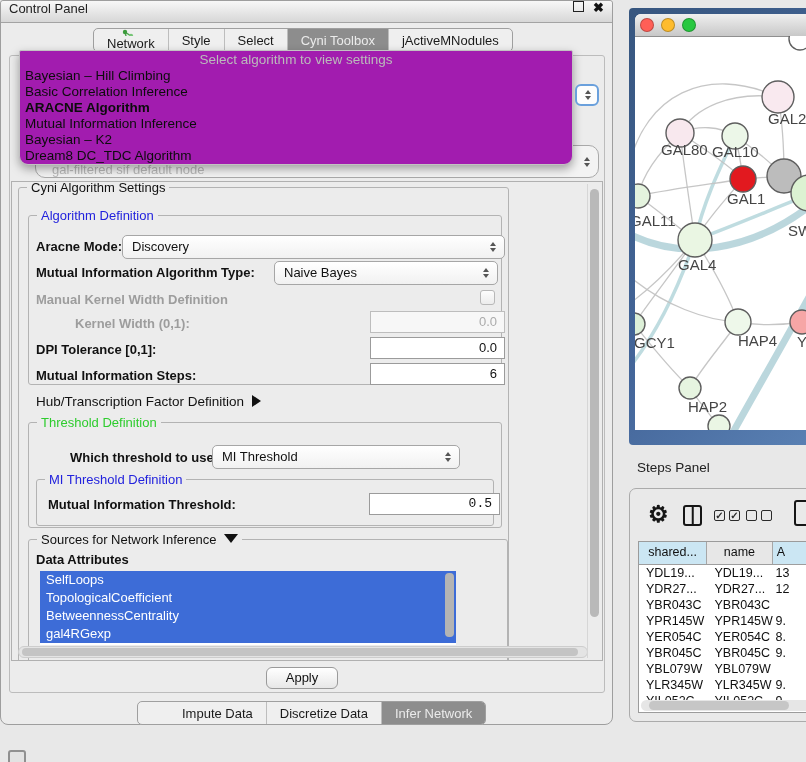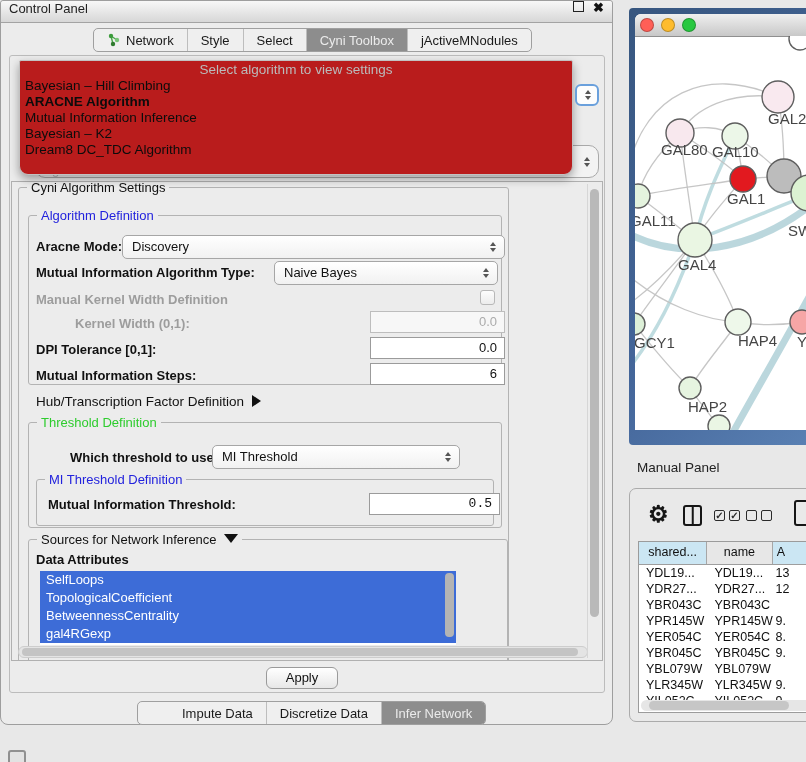--- a/index.html
+++ b/index.html
@@ -15,40 +15,40 @@
     background:linear-gradient(#f8f8f8,#d7d7d7);border-bottom:1px solid #a3a3a3;
     border-radius:3px 3px 0 0;display:flex;padding:0 8px;box-sizing:border-box;}
   #cp-title{font-size:13px;color:#222;flex:1;}
   .float-glyph{width:9px;height:9px;border:1.5px solid #222;display:inline-block;margin-right:9px;}
   .close-glyph{font-size:13px;font-weight:bold;color:#111;line-height:1;}
 
   
   .tabstrip{display:flex;border:1px solid #9f9f9f;border-radius:5px;overflow:hidden;
     background:#efefef;height:24px;box-sizing:border-box;}
   .tabstrip .tab{display:flex;align-items:center;justify-content:center;
-    font-size:13px;padding:0 13px;border-right:1px solid #bdbdbd;color:#1a1a1a;white-space:nowrap;}
+    font-size:13px;padding:0 13px;border-right:1px solid #bdbdbd;color:#1a1a1a;white-space:nowrap;flex-direction:column;}
   .tabstrip .tab:last-child{border-right:none;}
   .tabstrip .tab.active{background:#8d8d8d;color:#ebebeb;}
   #top-tabs{left:92px;top:27px;}
   #bottom-tabs{left:136px;top:700px;padding-left:31px;}
 
   
   #cp-wrap{left:8px;top:54px;width:596px;height:638px;border:1px solid #bcbcbc;
     border-radius:3px;background:#ececec;box-sizing:border-box;}
 
   
   #ghost-combo{left:34px;top:144px;width:564px;height:33px;border:1px solid #a9a9a9;
     border-radius:10px;background:#f3f3f3;box-sizing:border-box;z-index:5;
     color:#b9b9b9;font-size:13px;padding:16px 0 0 16px;overflow:hidden;}
   #combo-fragment{left:574px;top:83px;width:24px;height:22px;border:2px solid #6aa0dc;
     border-radius:6px;background:#fdfdfd;box-sizing:border-box;z-index:30;}
   #combo-fragment .stepper{right:5px;}
 
   
-  #algo-popup{left:18px;top:59px;width:554px;height:115px;background:#b91c1c;
+  #algo-popup{left:18px;top:49px;width:554px;height:115px;background:#a21caf;
     border:1px solid #c2c2c2;border-radius:2px 2px 9px 9px;
     box-shadow:0 4px 10px rgba(0,0,0,.35);z-index:20;box-sizing:border-box;}
   #algo-popup .ph{font-size:13.5px;color:#bbbbbb;text-align:center;height:17px;line-height:17px;}
   #algo-popup .item{font-size:13.5px;color:#0c0c0c;height:16px;line-height:16px;padding-left:5px;white-space:nowrap;}
   #algo-popup .item.bold{font-weight:bold;}
 
   
   #settings{left:10px;top:180px;width:592px;height:480px;border:1px solid #b0b0b0;
     background:#ececec;box-sizing:border-box;overflow:hidden;z-index:2;}
   .gbox{position:absolute;border:1px solid #b3b3b3;border-radius:3px;box-sizing:border-box;}
@@ -174,20 +174,21 @@
     </div>
 
     <div class="abs" id="combo-fragment">
       <span class="stepper"></span>
     </div>
 
     <div class="abs" id="algo-popup">
       <div class="ph">Select algorithm to view settings</div>
       <div id="algo-items">
           <div class="item">Bayesian – Hill Climbing</div>
+          <div class="item">Basic Correlation Inference</div>
           <div class="item bold">ARACNE Algorithm</div>
           <div class="item">Mutual Information Inference</div>
           <div class="item">Bayesian – K2</div>
           <div class="item">Dream8 DC_TDC Algorithm</div>
         </div>
     </div>
 
     <div class="abs" id="settings">
 
       <div class="gbox" style="left:6px;top:5px;width:491px;height:600px;">
@@ -337,21 +338,21 @@
             <text x="103" y="310" class="nlabel">HAP4</text>
             <circle cx="167" cy="286" r="12" fill="#f6a6a6" stroke="#5e5e5e" stroke-width="1.4"></circle>
             <text x="162" y="311" class="nlabel">Y</text>
             <circle cx="55" cy="352" r="11" fill="#e6f4e0" stroke="#5e5e5e" stroke-width="1.4"></circle>
             <text x="53" y="376" class="nlabel">HAP2</text>
             <circle cx="84" cy="390" r="11" fill="#eaf6e4" stroke="#5e5e5e" stroke-width="1.4"></circle>
           </svg></div>
     </div>
   </div>
 
-  <span class="abs" id="table-panel-title">Manual Panel</span>
+  <span class="abs" id="table-panel-title">Steps Panel</span>
 
   <div class="abs" id="table-panel">
     <span class="abs tb-icon" id="gear-icon">⚙</span>
     <span class="abs" id="cols-icon"></span>
     <span class="abs cb-pair" id="checked-pair">
       <span class="mini-cb">✓</span>
         <span class="mini-cb">✓</span>
     </span>
     <span class="abs cb-pair" id="unchecked-pair">
       <span class="mini-cb"></span>

